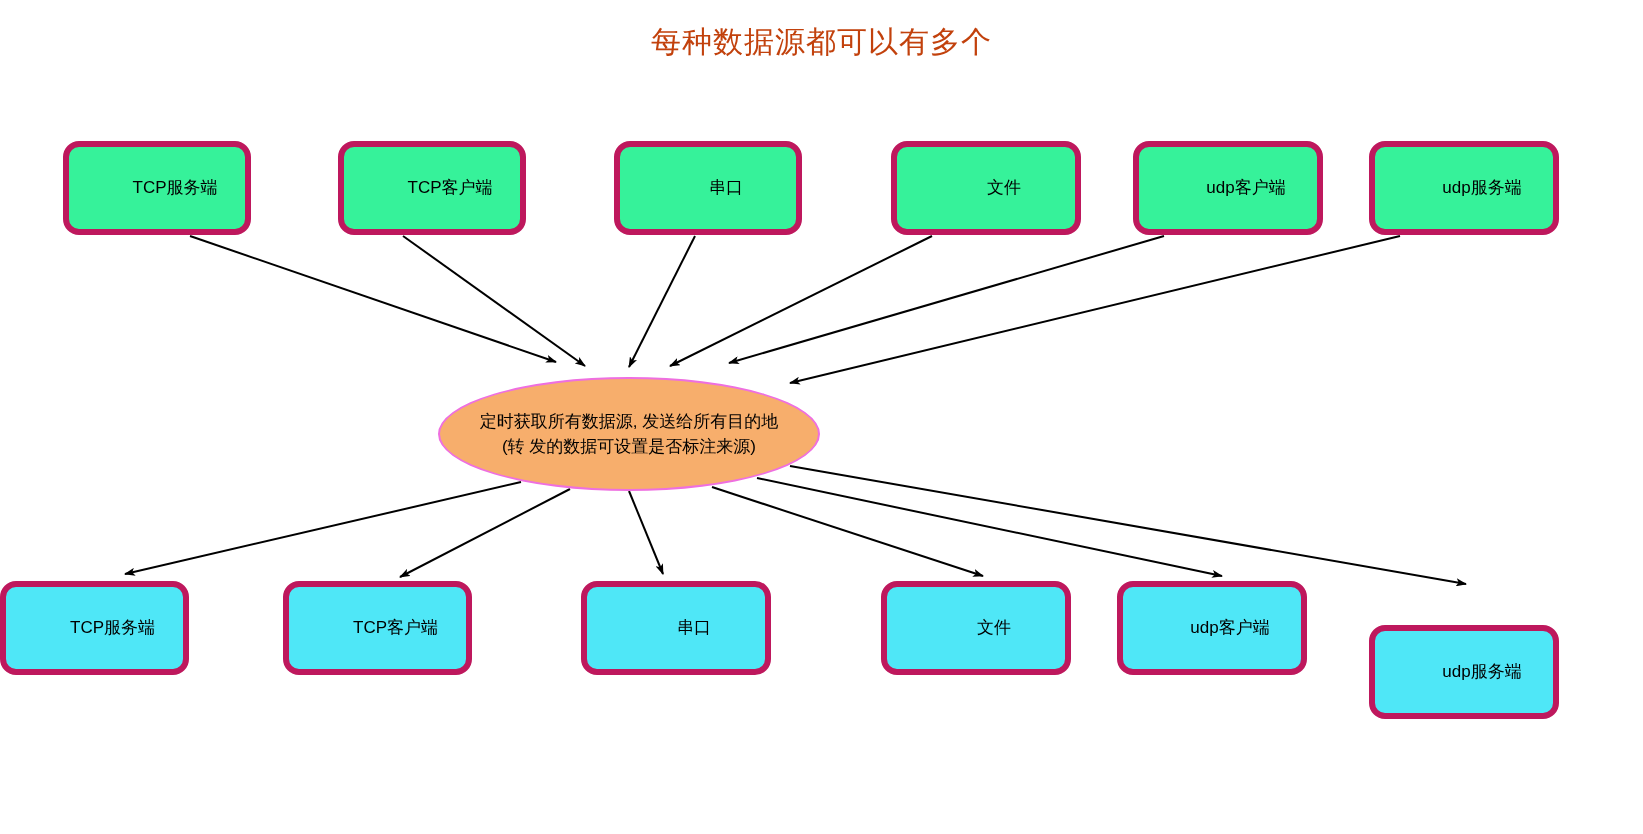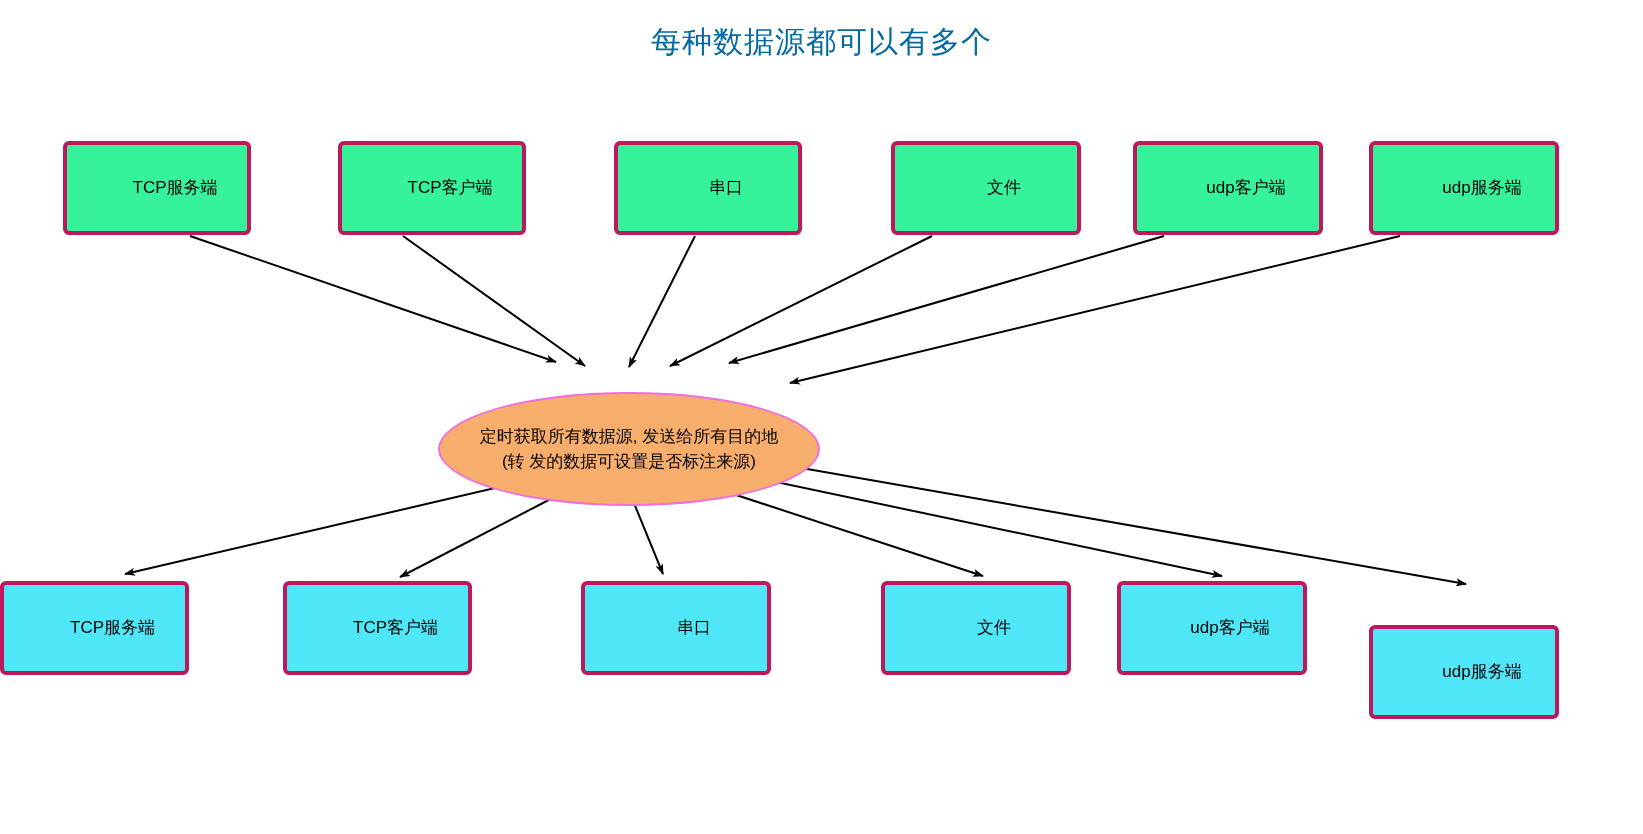--- a/index.html
+++ b/index.html
@@ -17,32 +17,32 @@
     height: 834px;
     background: #ffffff;
     overflow: hidden;
   }
   .caption {
     position: absolute;
     left: 0;
     width: 1643px;
     text-align: center;
     font-size: 30px;
-    color: #0369a1;
+    color: #c2410c;
     letter-spacing: 1px;
     white-space: nowrap;
   }
   #caption-top  { top: 22px; }
   #caption-bottom { top: 748px; }
 
   .node {
     position: absolute;
     box-sizing: border-box;
-    border: 4px solid #be185d;
-    border-radius: 6px;
+    border: 6px solid #be185d;
+    border-radius: 16px;
     display: flex;
     align-items: center;
     justify-content: center;
     font-size: 17px;
     color: #000000;
     text-align: center;
     line-height: 1.25;
     white-space: nowrap;
     padding-left: 36px;
   }
@@ -120,21 +120,21 @@
         <span>文件</span>
       </div>
       <div class="node source" style="left: 1133px; top: 141px; width: 190px; height: 94px;">
         <span>udp客户端</span>
       </div>
       <div class="node source" style="left: 1369px; top: 141px; width: 190px; height: 94px;">
         <span>udp服务端</span>
       </div>
     </div>
 
-  <div class="hub" id="hub-node" style="left: 438px; top: 392px; width: 382px; height: 114px; background: rgb(247, 174, 108); border-color: rgb(238, 111, 224); text-align: center;">
+  <div class="hub" id="hub-node" style="left: 438px; top: 377px; width: 382px; height: 114px; background: rgb(247, 174, 108); border-color: rgb(238, 111, 224); text-align: center;">
     <span class="hub-text">
       <span>定时获取所有数据源, 发送给所有目的地(转</span>
       <span>发的数据可设置是否标注来源)</span>
     </span>
   </div>
 
   <div id="dest-nodes">
       <div class="node dest" style="left: 0px; top: 581px; width: 189px; height: 94px;">
         <span>TCP服务端</span>
       </div>

